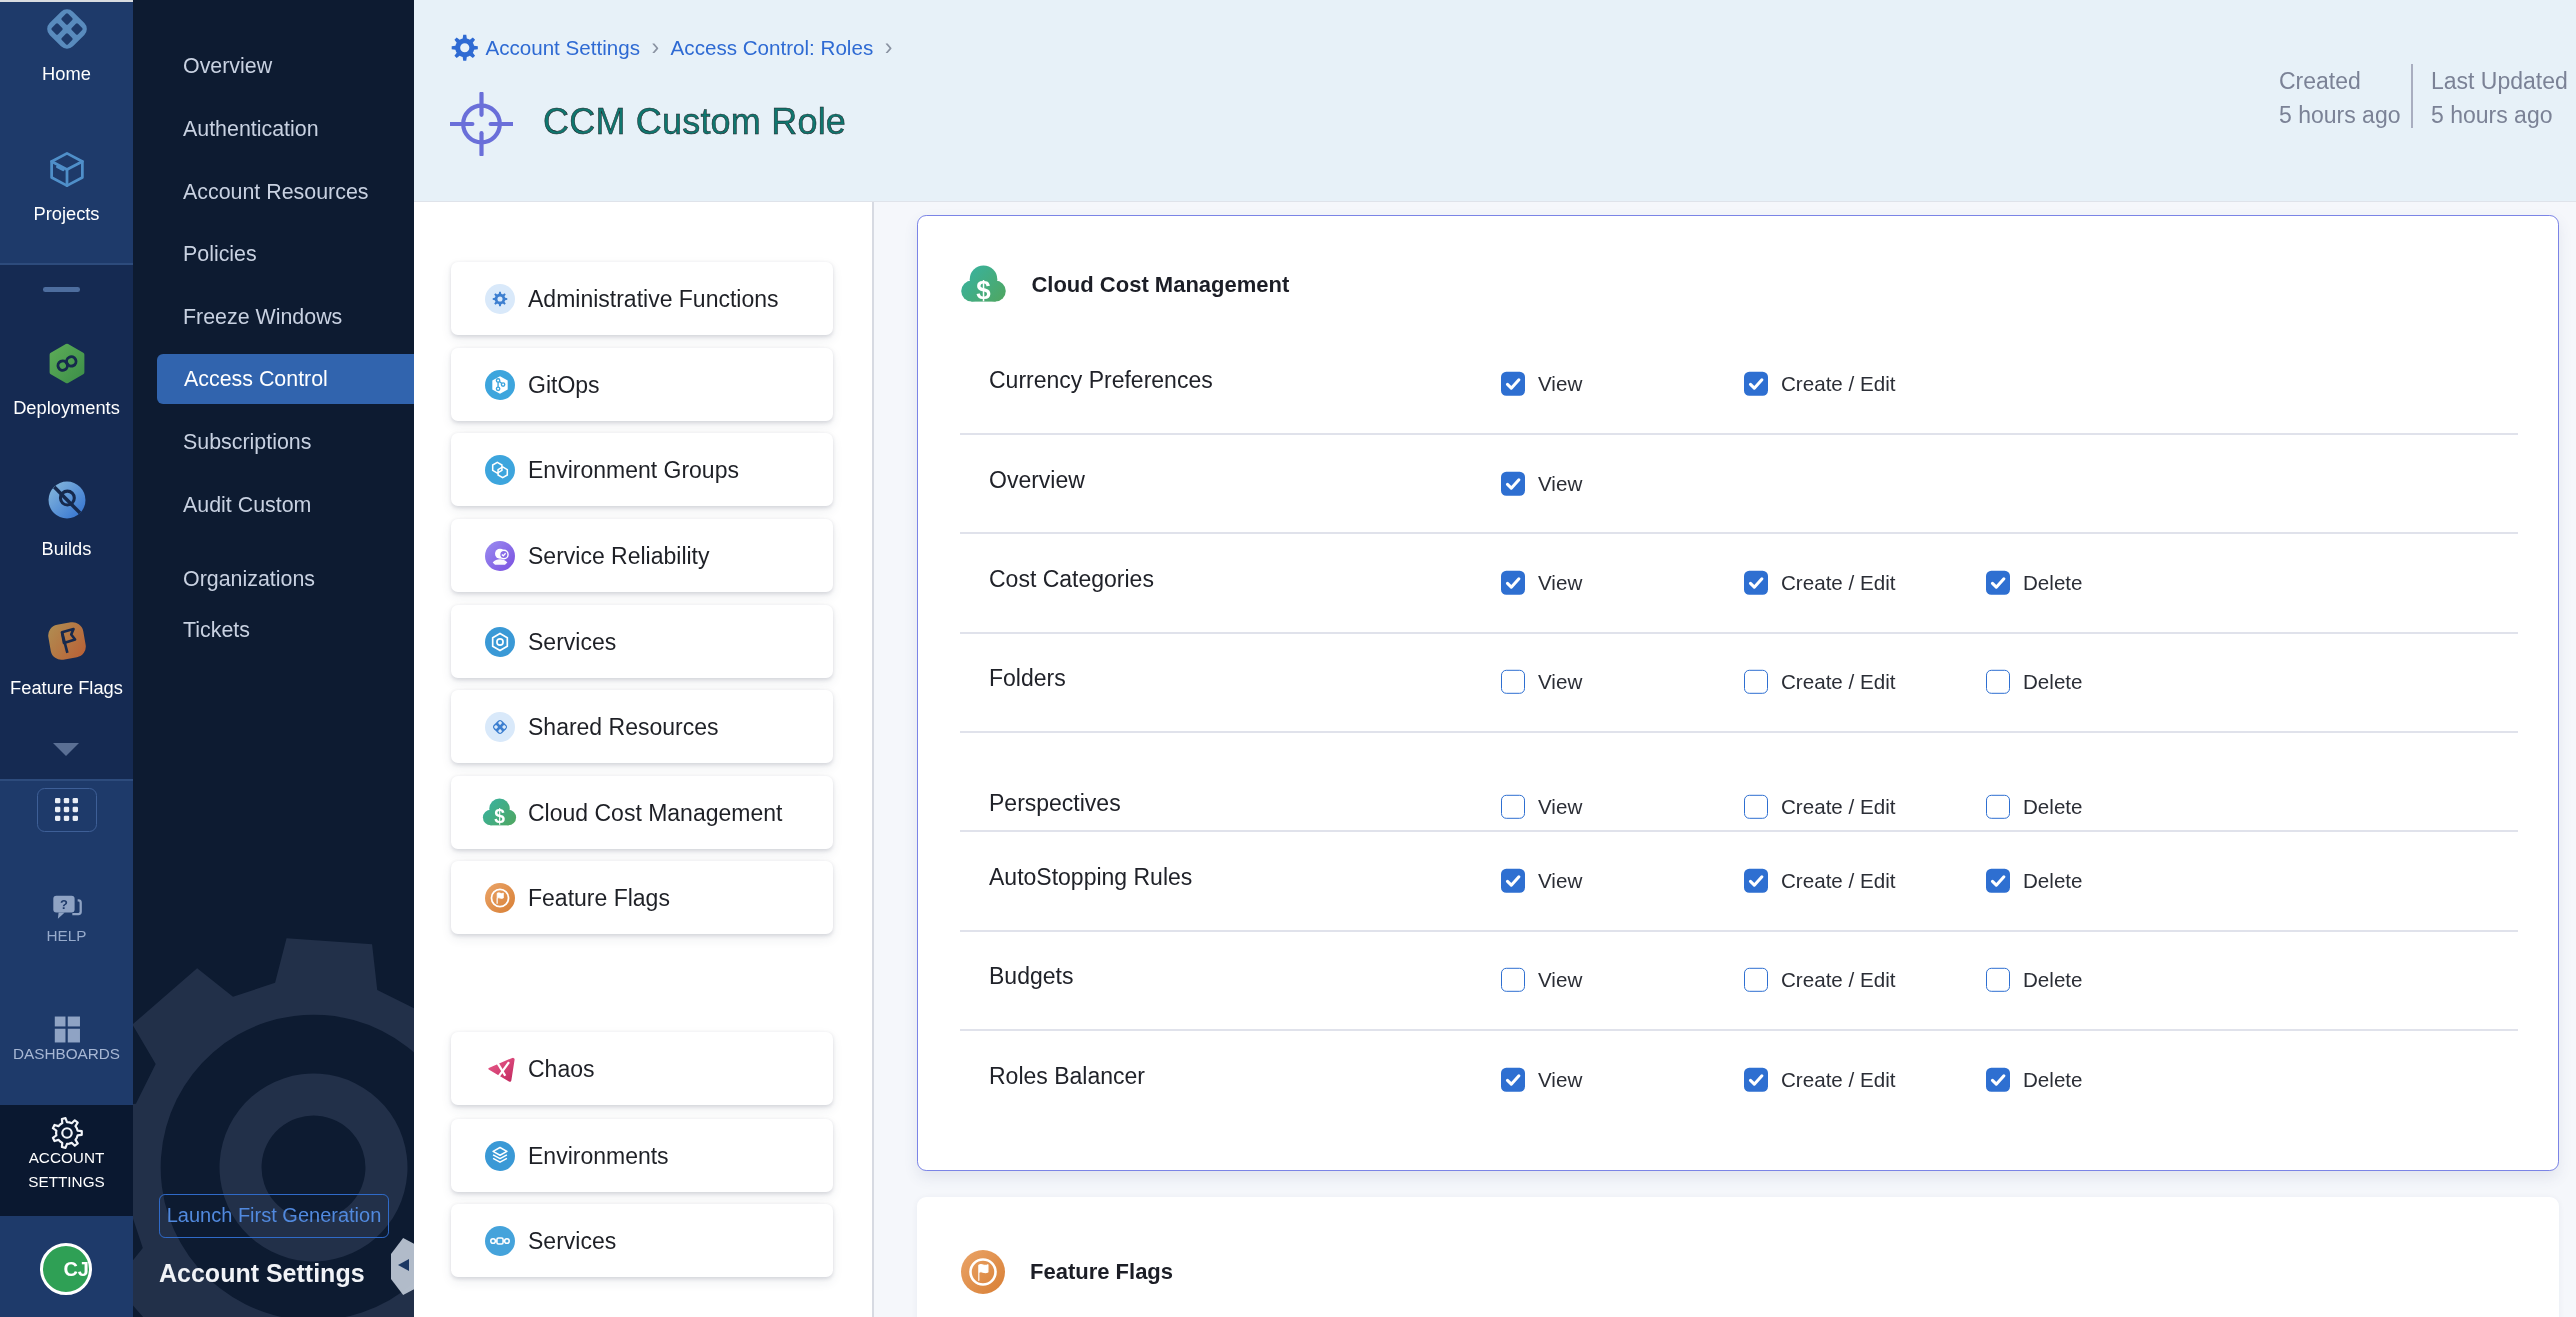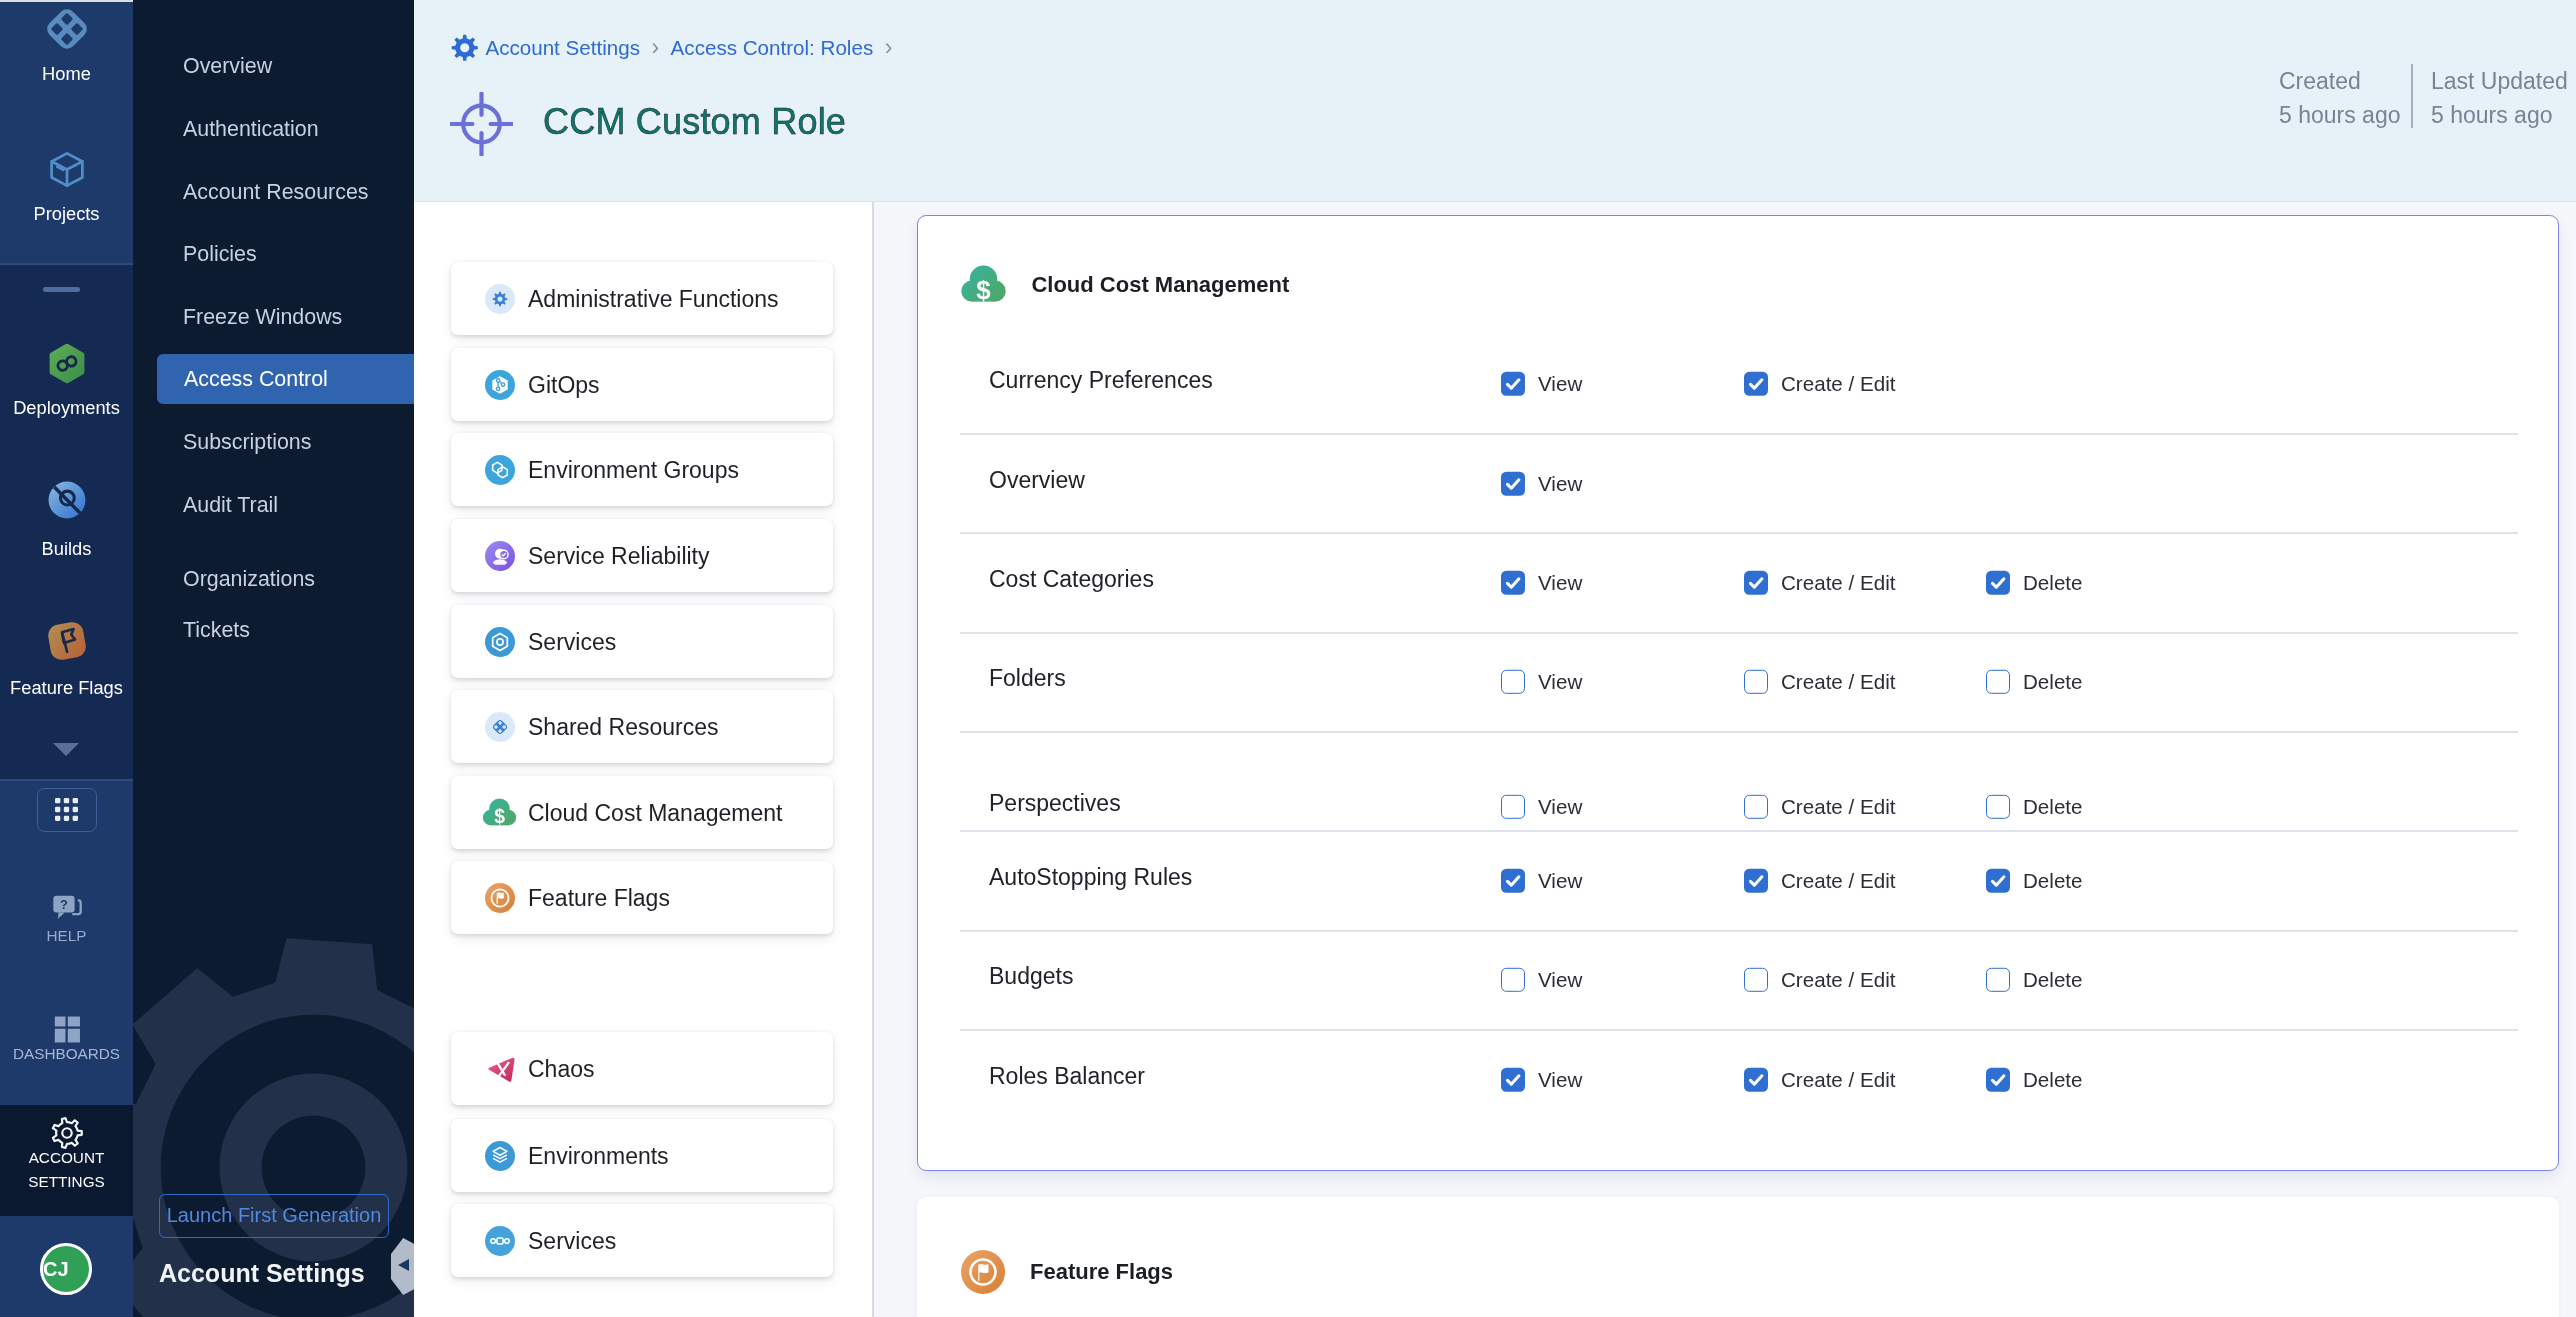--- a/index.html
+++ b/index.html
@@ -166,39 +166,39 @@
   </svg>
   <div class="abs r1small" style="top:1045px; color:#a7b7d4">DASHBOARDS</div>
 
   <svg class="abs modicon" style="top:1117px" width="32" height="32" viewBox="0 0 44 44" fill="none" stroke="#f2f4f8" stroke-width="3" stroke-linejoin="round">
     <path d="M35.5 15.5 L36.6 18.7 L42.3 19.5 L42.3 24.5 L36.6 25.3 L35.5 28.5 L33.7 31.4 L36.7 36.3 L32.7 39.5 L28.5 35.5 L25.3 36.6 L22.0 37.0 L19.9 42.4 L15.0 41.3 L15.5 35.5 L12.6 33.7 L10.3 31.4 L4.8 33.1 L2.6 28.6 L7.4 25.3 L7.0 22.0 L7.4 18.7 L2.6 15.4 L4.8 10.9 L10.3 12.6 L12.6 10.3 L15.5 8.5 L15.0 2.7 L19.9 1.6 L22.0 7.0 L25.3 7.4 L28.5 8.5 L32.7 4.5 L36.7 7.7 L33.7 12.6 Z"></path>
     <circle cx="22" cy="22" r="6.5"></circle>
   </svg>
   <div class="abs r1label" style="top:1149px; font-size:15.3px;">ACCOUNT</div>
   <div class="abs r1label" style="top:1173px; font-size:15.3px;">SETTINGS</div>
 
-  <div class="abs" style="left:40px; top:1243px; width:52px; height:52px; border-radius:50%; background:#2fa055; border:3.1px solid #fff; color:#fff; font-size:20px; font-weight:bold; text-align:left; line-height:46px;">CJ</div>
+  <div class="abs" style="left:40px; top:1243px; width:52px; height:52px; border-radius:50%; background:#2fa055; border:3.1px solid #fff; color:#fff; font-size:20px; font-weight:bold; text-align:right; line-height:46px;">CJ</div>
 </div>
 <div class="abs" id="rail2">
   <svg class="abs" style="left:-64px; top:923px" width="489" height="489" viewBox="0 0 640 640">
     <g fill="#223049" fill-rule="evenodd" transform="rotate(4 320 320)">
     <path d="M557.7 253.0 L616.7 263.9 L616.7 376.1 L557.7 387.0 L535.5 440.7 L569.5 490.1 L490.1 569.5 L440.7 535.5 L387.0 557.7 L376.1 616.7 L263.9 616.7 L253.0 557.7 L199.3 535.5 L149.9 569.5 L70.5 490.1 L104.5 440.7 L82.3 387.0 L23.3 376.1 L23.3 263.9 L82.3 253.0 L104.5 199.3 L70.5 149.9 L149.9 70.5 L199.3 104.5 L253.0 82.3 L263.9 23.3 L376.1 23.3 L387.0 82.3 L440.7 104.5 L490.1 70.5 L569.5 149.9 L535.5 199.3 Z M520.0 320.0 A200.0 200.0 0 1 0 120.0 320.0 A200.0 200.0 0 1 0 520.0 320.0 Z"></path>
     <path d="M443 320 A123 123 0 1 0 197 320 A123 123 0 1 0 443 320 Z M388 320 A68 68 0 1 0 252 320 A68 68 0 1 0 388 320 Z"></path>
     </g>
   </svg>
   <div class="abs r2item" style="top:41px">Overview</div>
   <div class="abs r2item" style="top:104px">Authentication</div>
   <div class="abs r2item" style="top:167px">Account Resources</div>
   <div class="abs r2item" style="top:229px">Policies</div>
   <div class="abs r2item" style="top:292px">Freeze Windows</div>
   <div class="abs r2hl">
         <div class="t">Access Control</div>
       </div>
   <div class="abs r2item" style="top:417px">Subscriptions</div>
-  <div class="abs r2item" style="top:480px">Audit Trail</div>
+  <div class="abs r2item" style="top:480px">Audit Custom</div>
   <div class="abs r2item" style="top:554px">Organizations</div>
   <div class="abs r2item" style="top:605px">Tickets</div>
   <div class="abs" id="launchbtn">Launch First Generation</div>
   <div class="abs" id="acctitle">Account Settings</div>
   <div class="abs" id="collapse"></div>
 </div>
 <div class="abs" id="header">
   <div class="abs" id="crumbs">
     <svg width="27.5" height="27.5" viewBox="0 0 36 36" style="margin-right:6.9px">
       <path fill="#2e6ad3" fill-rule="evenodd" d="M29.5 13.2 L30.2 15.3 L35.1 16.0 L35.1 20.0 L30.2 20.7 L29.5 22.8 L28.5 24.7 L31.5 28.6 L28.6 31.5 L24.7 28.5 L22.8 29.5 L20.7 30.2 L20.0 35.1 L16.0 35.1 L15.3 30.2 L13.2 29.5 L11.3 28.5 L7.4 31.5 L4.5 28.6 L7.5 24.7 L6.5 22.8 L5.8 20.7 L0.9 20.0 L0.9 16.0 L5.8 15.3 L6.5 13.2 L7.5 11.3 L4.5 7.4 L7.4 4.5 L11.3 7.5 L13.2 6.5 L15.3 5.8 L16.0 0.9 L20.0 0.9 L20.7 5.8 L22.8 6.5 L24.7 7.5 L28.6 4.5 L31.5 7.4 L28.5 11.3 Z M24.0 18.0 A6.0 6.0 0 1 0 12.0 18.0 A6.0 6.0 0 1 0 24.0 18.0 Z"></path>

